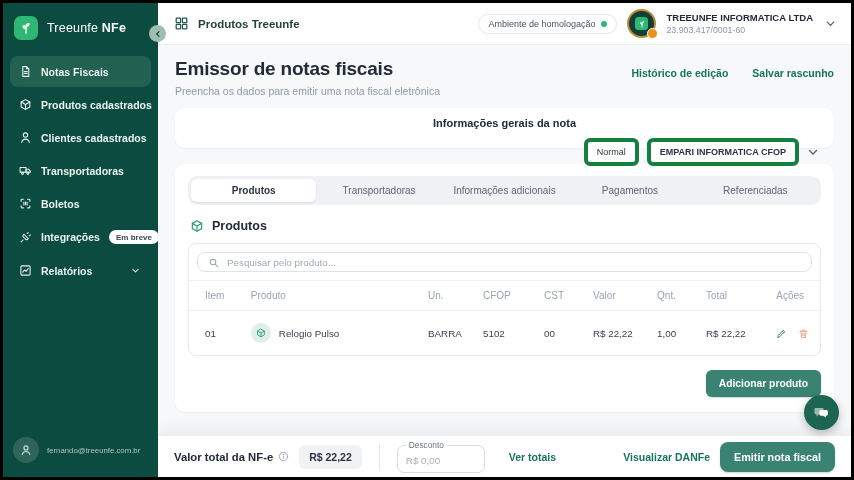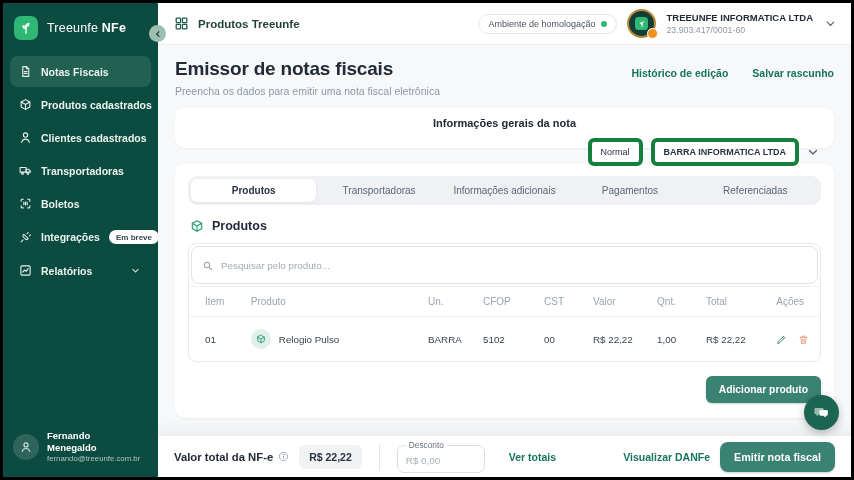--- a/index.html
+++ b/index.html
@@ -57,21 +57,21 @@
 
   .main-card { margin-top:16px; padding:12px 13px 15px; }
   .tab-strip { background:#EFF1F4; border-radius:9px; height:29px; display:flex; padding:3px; }
   .tab { flex:1; display:flex; align-items:center; justify-content:center; font-size:10px; color:#5B6676; border-radius:6px; cursor:pointer; }
   .tab.active { background:#fff; color:#2A3342; font-weight:700; box-shadow:0 1px 2px rgba(16,24,40,.08); }
 
   .section-head { display:flex; align-items:center; gap:8px; margin:14px 2px 10px; }
   .section-title { font-size:12.5px; font-weight:700; color:#232B38; }
 
   .table-box { border:1px solid #E7EAEE; border-radius:8px; overflow:hidden; }
-  .search-wrap { margin:2px; border:1px solid #DFE3E8; border-radius:8px; height:38px; display:flex; align-items:center; gap:8px; padding:0 10px; }
+  .search-wrap { margin:8px; border:1px solid #DFE3E8; border-radius:8px; height:20px; display:flex; align-items:center; gap:8px; padding:0 10px; }
   .search-wrap input { border:none; outline:none; flex:1; font-size:9.8px; color:#39434F; font-family:"Liberation Sans",sans-serif; background:transparent; }
   .search-wrap input::placeholder { color:#A2ABB7; }
 
   .tgrid { display:grid; grid-template-columns:7.5% 29% 9% 10% 8% 10.5% 8% 11.5% 6.5%; align-items:center; padding:0 4px 0 16px; }
   .thead { border-top:1px solid #EFF1F3; border-bottom:1px solid #EFF1F3; }
   .thead > div { font-size:10px; color:#9AA4B2; padding:9px 0; }
   .trow > div { font-size:9.8px; color:#39434F; padding:12px 0; }
   .prod-cell { display:flex; align-items:center; gap:8px; }
   .prod-ico { width:20px; height:20px; border-radius:50%; background:#E0F0E8; display:flex; align-items:center; justify-content:center; flex:0 0 20px; }
   .actions-cell { display:flex; gap:11px; align-items:center; }
@@ -181,21 +181,20 @@
     </nav>
 
     <div class="user-row">
       <div class="user-avatar">
         <svg width="14" height="14" viewBox="0 0 24 24" fill="none" stroke="#CFE0DA" stroke-width="2" stroke-linecap="round">
             <circle cx="12" cy="8.5" r="3.5"></circle>
             <path d="M5.5 19.5c1-3.5 3.8-5 6.5-5s5.5 1.5 6.5 5"></path>
           </svg>
       </div>
       <div>
-        <div class="user-name">Fernando Menegaldo</div>
         <div class="user-email">fernando@treeunfe.com.br</div>
       </div>
       <svg class="user-chevron" width="9" height="9" viewBox="0 0 24 24" fill="none" stroke="currentColor" stroke-width="3" stroke-linecap="round">
           <polyline points="5 9 12 16 19 9"></polyline>
         </svg>
     </div>
   </aside>
 
   <div class="main">
 
@@ -248,21 +247,21 @@
 
       <div class="card info-card">
         <svg width="15" height="15" viewBox="0 0 24 24" fill="none" stroke="#2E9E72" stroke-width="2" stroke-linecap="round" stroke-linejoin="round">
             <path d="M7 3h7l4 4v14H7z"></path>
             <path d="M14 3v4h4"></path>
             <path d="M10 12h5M10 15.5h5"></path>
           </svg>
         <span class="info-card-title">Informações gerais da nota</span>
         <div class="info-card-right">
           <span class="pill">Normal</span>
-          <span class="pill bold">BARRA INFORMATICA LTDA</span>
+          <span class="pill bold">EMPARI INFORMATICA CFOP</span>
           <svg width="12" height="12" viewBox="0 0 24 24" fill="none" stroke="#55606C" stroke-width="2.6" stroke-linecap="round">
               <polyline points="5 9 12 16 19 9"></polyline>
             </svg>
         </div>
       </div>
 
       <div class="card main-card">
         <div class="tab-strip">
           <div class="tab active">Produtos</div>
           <div class="tab">Transportadoras</div>

